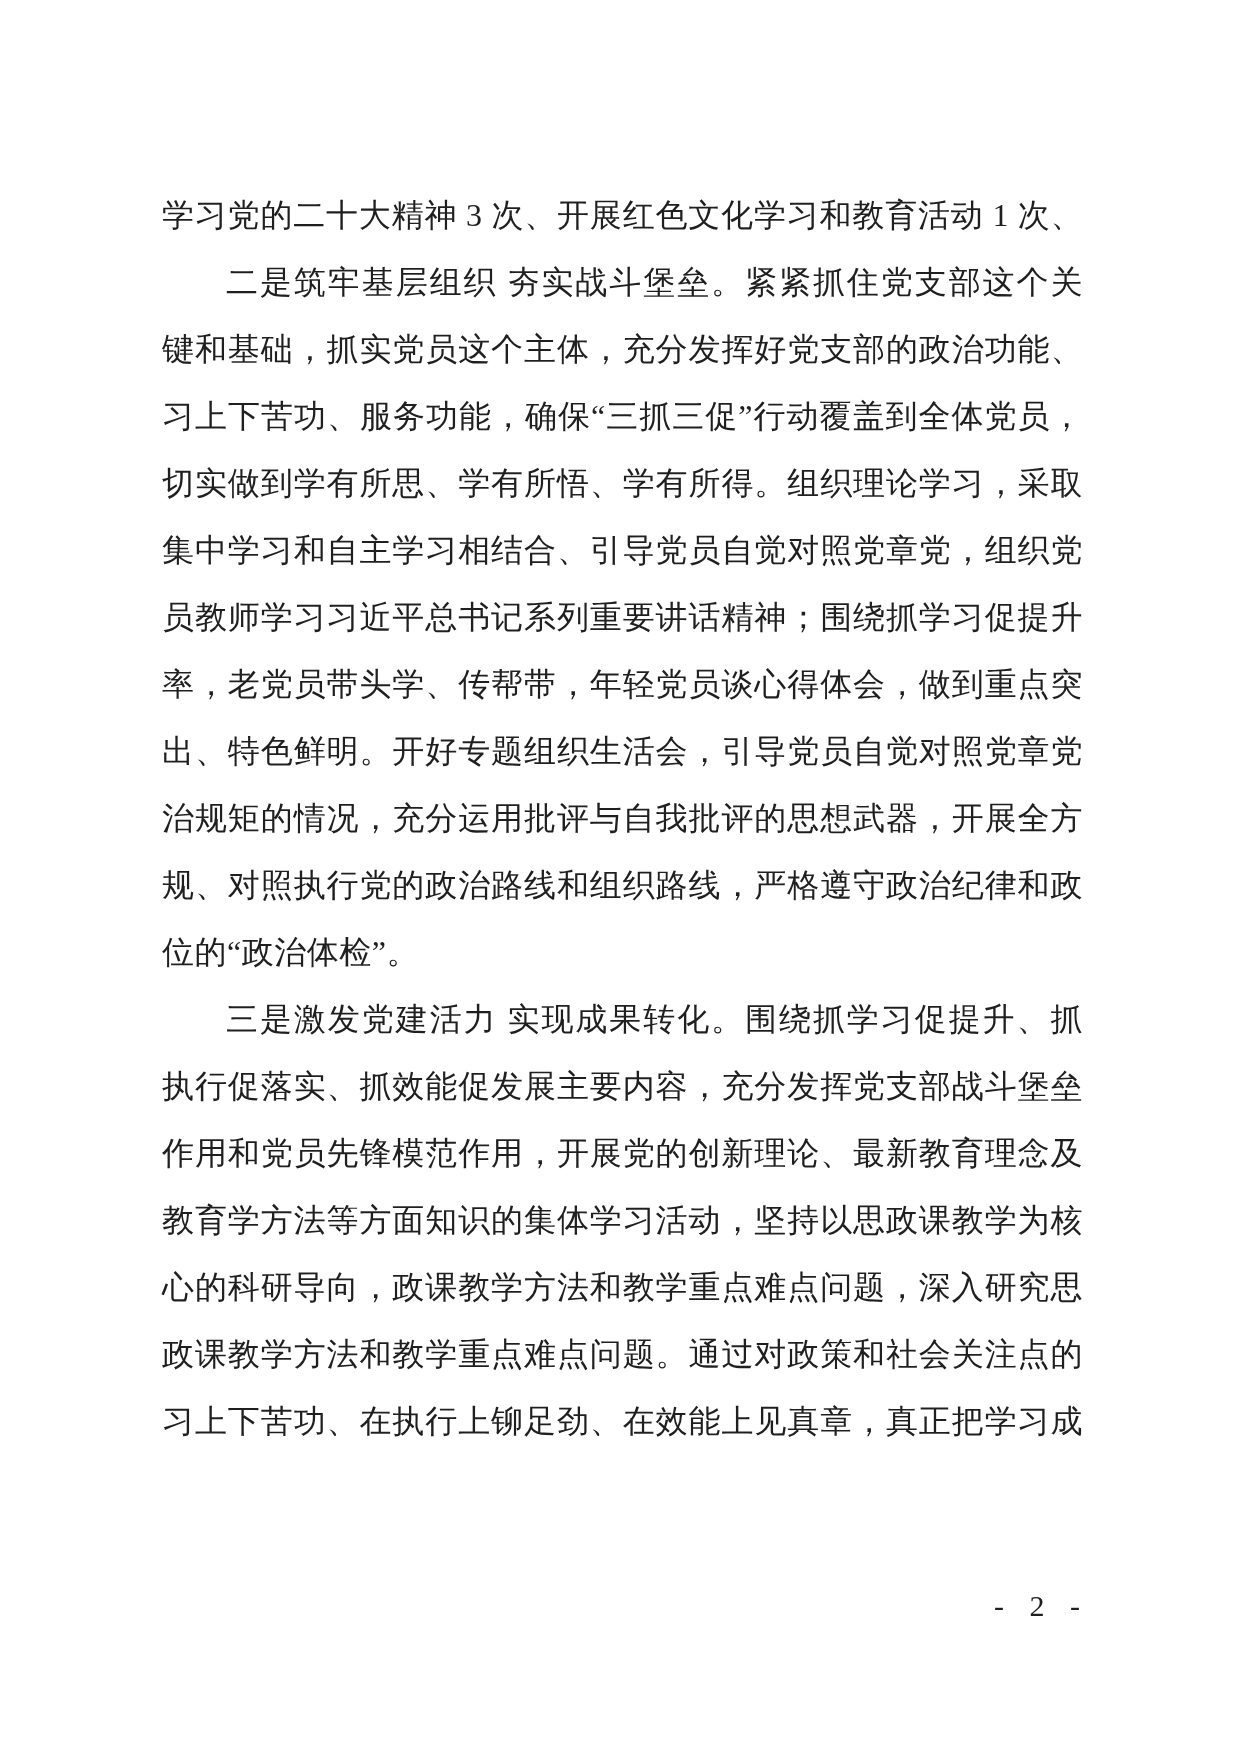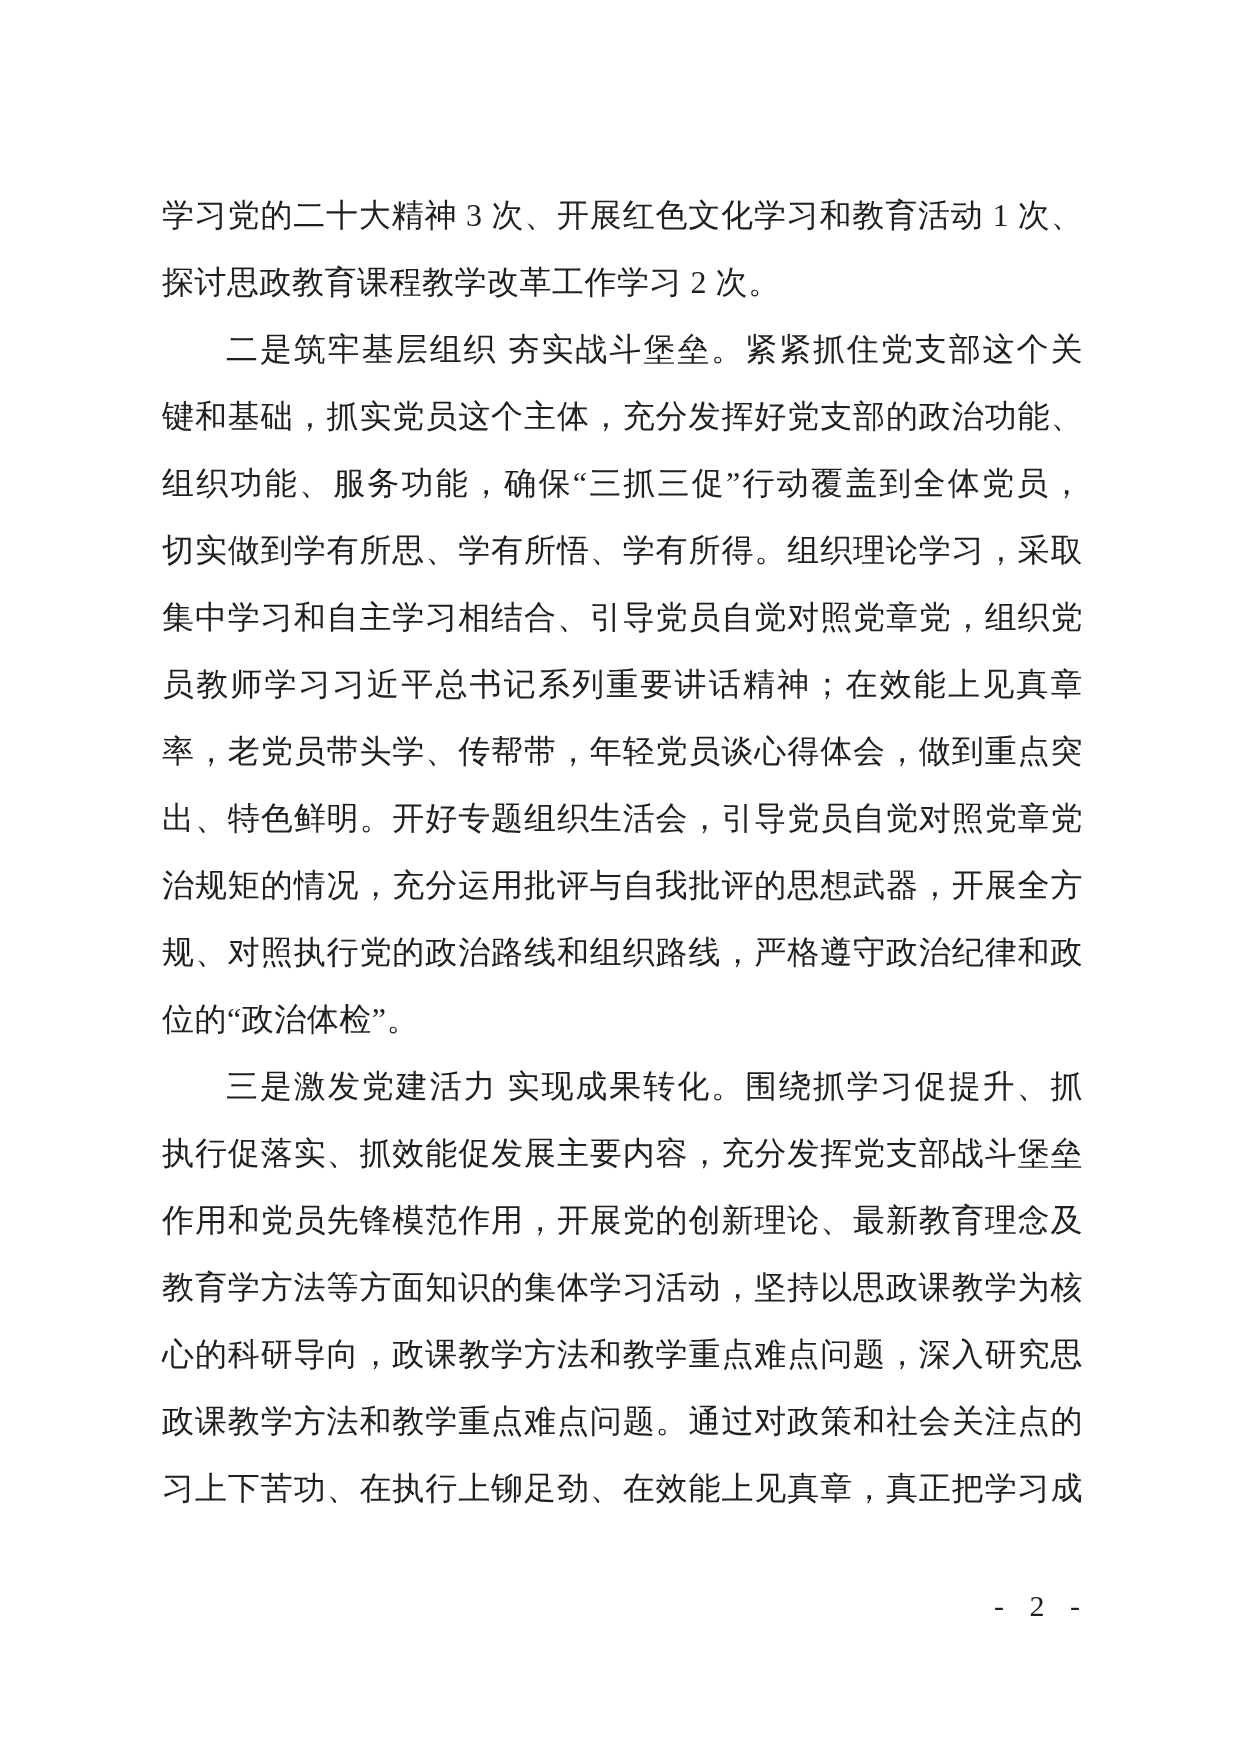--- a/index.html
+++ b/index.html
@@ -49,27 +49,26 @@
     word-spacing: 12px;
     color: #1f1f1f;
   }
 </style>
 </head>
 <body>
 
 <div class="page">
   <div class="text-block">
       <div class="line fill">学习党的二十大精神 3 次、开展红色文化学习和教育活动 1 次、</div>
-      <div class="line">探讨思政教育课程教学改革工作学习 2 次。</div>
       <div class="line fill indent">二是筑牢基层组织 夯实战斗堡垒。紧紧抓住党支部这个关</div>
       <div class="line fill">键和基础，抓实党员这个主体，充分发挥好党支部的政治功能、</div>
-      <div class="line fill">组织功能、服务功能，确保“三抓三促”行动覆盖到全体党员，</div>
+      <div class="line fill">习上下苦功、服务功能，确保“三抓三促”行动覆盖到全体党员，</div>
       <div class="line fill">切实做到学有所思、学有所悟、学有所得。组织理论学习，采取</div>
       <div class="line fill">集中学习和自主学习相结合、引导党员自觉对照党章党，组织党</div>
-      <div class="line fill">员教师学习习近平总书记系列重要讲话精神；在效能上见真章</div>
+      <div class="line fill">员教师学习习近平总书记系列重要讲话精神；围绕抓学习促提升</div>
       <div class="line fill">率，老党员带头学、传帮带，年轻党员谈心得体会，做到重点突</div>
       <div class="line fill">出、特色鲜明。开好专题组织生活会，引导党员自觉对照党章党</div>
       <div class="line fill">治规矩的情况，充分运用批评与自我批评的思想武器，开展全方</div>
       <div class="line fill">规、对照执行党的政治路线和组织路线，严格遵守政治纪律和政</div>
       <div class="line">位的“政治体检”。</div>
       <div class="line fill indent">三是激发党建活力 实现成果转化。围绕抓学习促提升、抓</div>
       <div class="line fill">执行促落实、抓效能促发展主要内容，充分发挥党支部战斗堡垒</div>
       <div class="line fill">作用和党员先锋模范作用，开展党的创新理论、最新教育理念及</div>
       <div class="line fill">教育学方法等方面知识的集体学习活动，坚持以思政课教学为核</div>
       <div class="line fill">心的科研导向，政课教学方法和教学重点难点问题，深入研究思</div>

